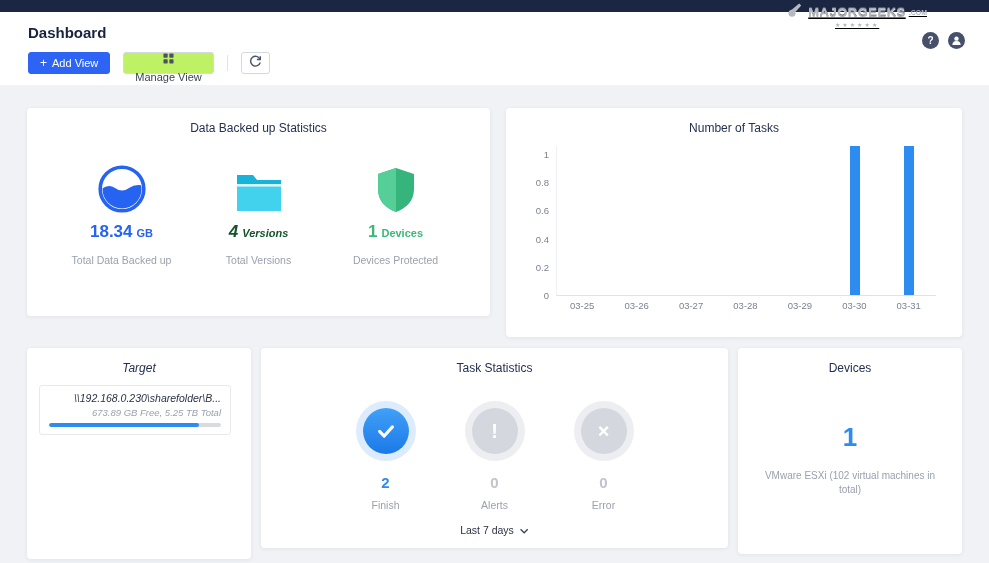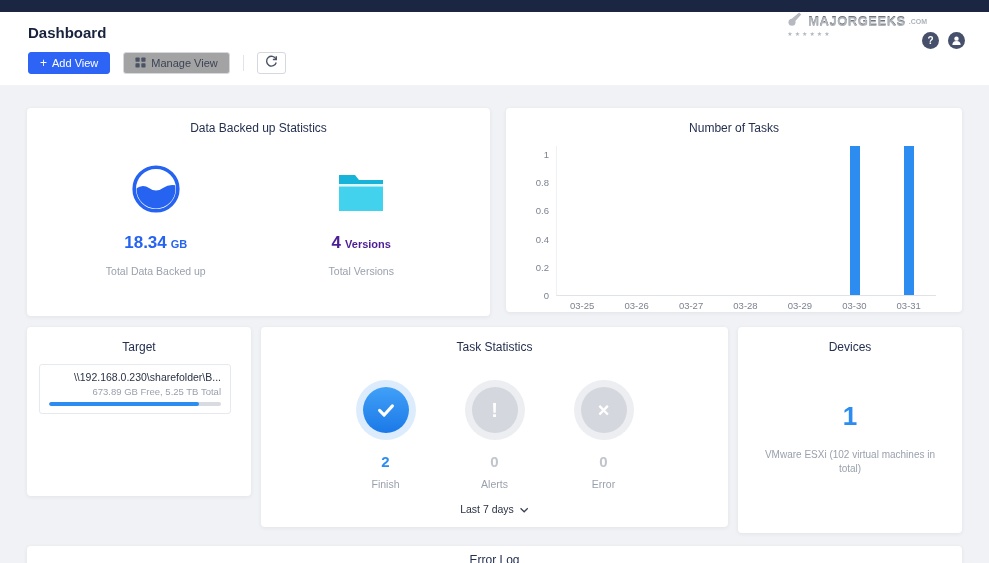--- a/index.html
+++ b/index.html
@@ -1,70 +1,70 @@
 <!DOCTYPE html>
 <html><head>
 <meta charset="utf-8">
 <style>
   * { margin:0; padding:0; box-sizing:border-box; }
   html,body { width:989px; height:563px; overflow:hidden; }
   body { font-family:"Liberation Sans", sans-serif; background:#f0f2f5; position:relative; }
 
   .topbar { height:12px; background:#1b2742; width:100%; }
 
-  .watermark { position:absolute; top:11px; right:62px; z-index:50; }
+  .watermark { position:absolute; top:2px; right:62px; text-align:center; z-index:50;text-decoration:underline; }
   .wm-row { display:flex; align-items:center; gap:3px; }
   .wm-text { font-weight:bold; font-size:13px; color:#aeb3ba; letter-spacing:.5px;
              text-shadow:0 1px 0 rgba(255,255,255,.85), 0 -1px 0 rgba(92,98,108,.9); }
   .wm-com { font-size:7px; font-weight:bold; color:#aeb3ba; vertical-align:top; }
   .wm-stars { font-size:6px; color:#b4b8bf; letter-spacing:2px; line-height:6px; }
 
   .header { background:#fff; padding:12px 28px 11px; position:relative; }
   .page-title { font-size:15px; font-weight:bold; color:#17233d; line-height:18px; }
   .header-icons { position:absolute; top:20px; right:24px; display:flex; gap:9px; }
   .hicon { width:17px; height:17px; border-radius:50%; background:#46506a; color:#fff;
            font-size:10px; font-weight:bold; display:flex; align-items:center; justify-content:center; cursor:pointer; }
 
   .toolbar { margin-top:10px; display:flex; align-items:center; gap:13px; }
   .btn { height:22px; display:inline-flex; align-items:center; gap:5px; font-size:11px;
          border-radius:3px; padding:0 11px; cursor:pointer; }
   .btn-primary { background:#2e64f6; color:#fff; border:1px solid #2e64f6; }
   .btn-primary .plus { font-size:12px; line-height:1; }
-  .btn-default { background:#a3a3a3; color:#3c4356; border:1px solid #d5d8de; }
+  .btn-default { background:#bef264; color:#3c4356; border:1px solid #d5d8de;flex-direction:column; }
   .vdivider { width:1px; height:16px; background:#e0e3e8; }
   .btn-icon { background:#fff; border:1px solid #d5d8de; border-radius:3px; height:22px;
               padding:0 7px; display:inline-flex; align-items:center; cursor:pointer; }
 
   .main { padding:23px 27px 0; }
   .card { background:#fff; border-radius:4px; box-shadow:0 1px 4px rgba(25,42,70,.07); }
   .card-title { text-align:center; font-size:12px; color:#243050; padding-top:13px; line-height:15px; }
 
   .row1 { display:flex; gap:16px; margin-bottom:11px; }
   .card-backup { width:463px; height:208px; }
   .stats-row { display:flex; justify-content:space-around; padding:26px 26px 0; }
   .stat { text-align:center; width:140px; }
   .stat-icon { height:52px; display:flex; align-items:flex-end; justify-content:center; }
-  .stat-value { margin-top:19px; font-weight:bold; font-size:17px; }
+  .stat-value { margin-top:8px; font-weight:bold; font-size:17px; }
   .stat-unit { font-size:11px; margin-left:4px; }
   .stat-caption { margin-top:12px; font-size:10.5px; color:#9aa1ad; }
 
-  .card-chart { flex:1; height:204px; }
+  .card-chart { flex:1; height:229px; }
   .chart-body { display:flex; margin:10px 26px 0 22px; }
   .y-axis { width:28px; height:150px; display:flex; flex-direction:column; justify-content:space-between;
             align-items:flex-end; padding-right:7px; font-size:9.5px; color:#7c8290; }
   .ytick { line-height:9px; transform:translateY(4px); }
   .plot { flex:1; height:150px; display:flex; align-items:flex-end;
           border-bottom:1px solid #dfe3e8; border-left:1px solid #eef0f3; }
   .bar-slot { flex:1; display:flex; justify-content:center; align-items:flex-end; height:100%; }
   .bar { width:10px; }
   .x-axis { display:flex; margin:4px 26px 0 49px; }
   .xtick { flex:1; text-align:center; font-size:9.5px; color:#7c8290; }
 
   .row2 { display:flex; gap:10px; align-items:flex-start; margin-bottom:13px; }
-  .card-target { width:224px; height:169px; }
+  .card-target { width:224px; height:211px;font-style:italic; }
   .target-list { padding:9px 20px 0 12px;text-align:right; }
   .target-item { border:1px solid #e6e9ee; border-radius:3px; padding:6px 9px 7px; margin-bottom:11px; cursor:pointer; }
   .target-name { font-size:10.5px; color:#2a3245; white-space:nowrap; overflow:hidden; }
   .target-detail { font-size:9.5px; color:#9aa1ad; margin-top:3px; white-space:nowrap; }
   .progress-track { margin-top:5px; height:4px; background:#d8dbe0; border-radius:2px; overflow:hidden; }
   .progress-fill { height:100%; background:#2d8cf0; border-radius:2px; }
 
   .card-tasks { flex:1; height:200px; position:relative; }
   .tasks-row { display:flex; justify-content:space-around; padding:24px 70px 0; }
   .task { text-align:center; }
@@ -174,26 +174,38 @@
         </div>
 
         <div class="stat">
           <div class="stat-icon">
             <svg width="50" height="42" viewBox="0 0 50 42">
               <path d="M3 3 h16 l4 5 h24 v8 H3 Z" fill="#17b3d9"></path>
               <path d="M3 12 h44 v27 H3 Z" fill="#43d2ee"></path>
               <rect x="3" y="12" width="44" height="2.6" fill="#d9f6fb"></rect>
             </svg>
           </div>
-          <div class="stat-value" style="color: #4c1d95;">
+          <div class="stat-value" style="color: #14532d; font-style: italic;">
             <span>4</span><span class="stat-unit">Versions</span>
           </div>
           <div class="stat-caption">Total Versions</div>
         </div>
 
+        <div class="stat">
+          <div class="stat-icon">
+            <svg width="42" height="48" viewBox="0 0 42 48">
+              <path d="M21 2 L39 8 V23 C39 35 31 42.5 21 46 C11 42.5 3 35 3 23 V8 Z" fill="#35b47b"></path>
+              <path d="M21 2 L3 8 V23 C3 35 11 42.5 21 46 Z" fill="#55cf97"></path>
+            </svg>
+          </div>
+          <div class="stat-value" style="color: rgb(59, 184, 121);">
+            <span>1</span><span class="stat-unit">Devices</span>
+          </div>
+          <div class="stat-caption">Devices Protected</div>
+        </div>
 
       </div>
     </div>
 
     <div class="card card-chart">
       <div class="card-title">Number of Tasks</div>
       <div class="chart-body">
         <div class="y-axis">
             <div class="ytick">1</div>
             <div class="ytick">0.8</div>

